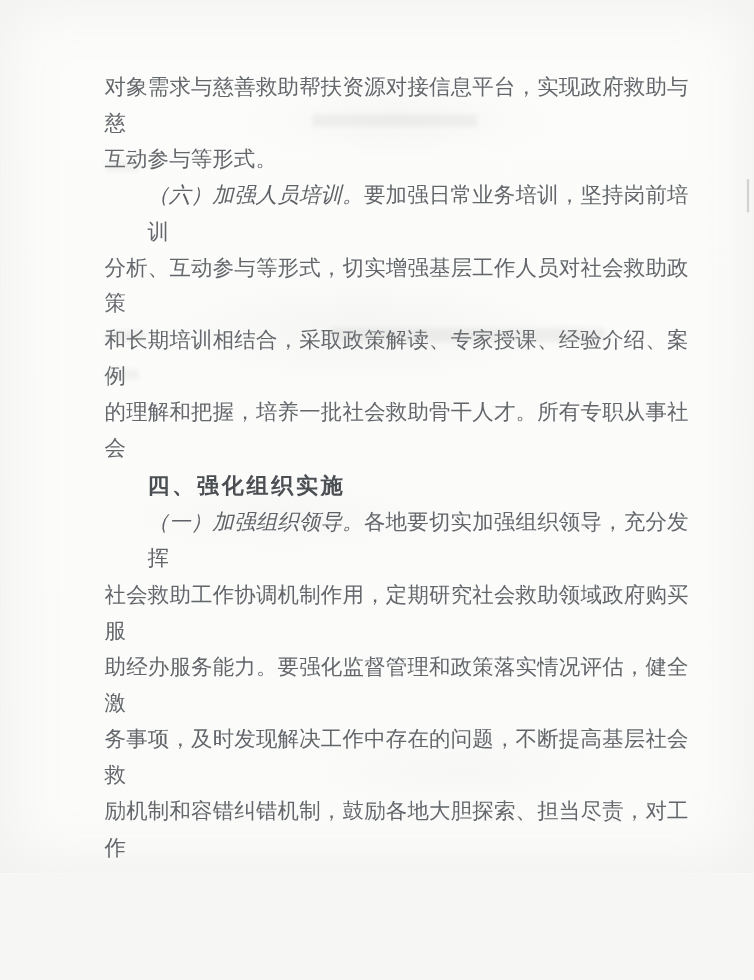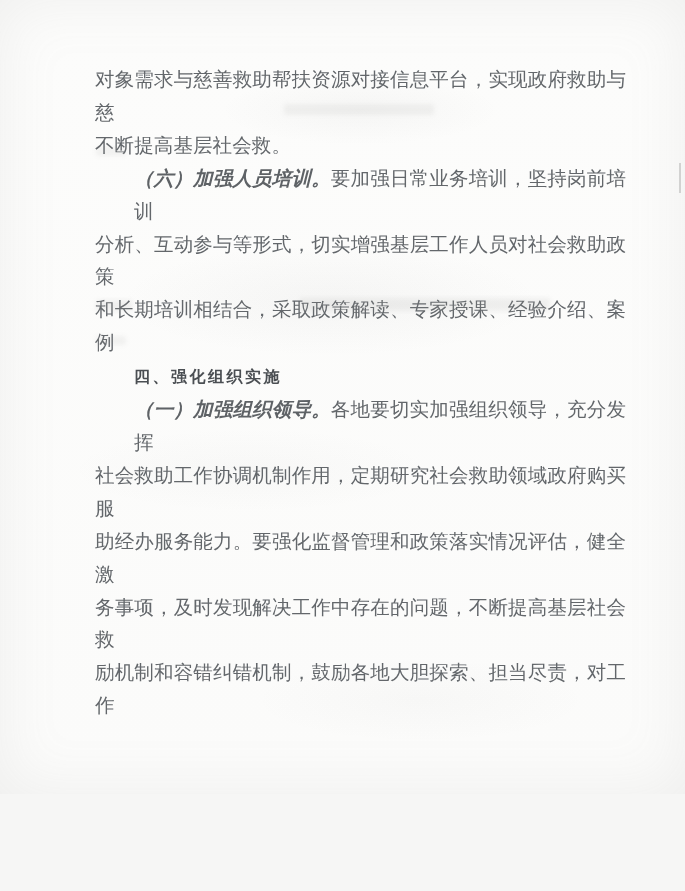--- a/index.html
+++ b/index.html
@@ -26,26 +26,26 @@
     left:95px; top:64px; width:531px;
     color:#63676b;
     font-size:19.5px;
     line-height:32.9px;
     letter-spacing:0.1px;
   }
   .line{white-space:normal;}
   .line.just{text-align:justify; text-align-last:justify; text-justify:inter-character;}
   .line.indent{padding-left:39px;}
   .seg-body{}
-  .seg-lead{font-style:italic; color:#5e6266;font-weight:bold;}
+  .seg-lead{font-style:italic; color:#5e6266;}
   .seg-heading{
     font-family:"Liberation Sans","DejaVu Sans",sans-serif;
     font-weight:bold;
     font-style:normal;
-    font-size:16px;
+    font-size:20px;
     color:#4b4f53;
     letter-spacing:2.5px;
   }
   .footer{
     position:absolute;
     left:95px; top:820px;
     font-size:17.5px;
     color:#75787b;
     letter-spacing:3px;
   }
@@ -60,24 +60,25 @@
   .a-hstreak{left:128px; top:811px; width:335px; height:3px; background:#aaaaa8; opacity:.18; filter:blur(1px);}
 </style>
 </head>
 <body>
 
 <div class="page">
 
   <div class="text-block">
     <div>
         <div class="line just"><span class="seg-body">对象需求与慈善救助帮扶资源对接信息平台，实现政府救助与慈</span></div>
-        <div class="line"><span class="seg-body">不断提高基层社会救。</span></div>
+        <div class="line"><span class="seg-body">互动参与等形式。</span></div>
         <div class="line indent just"><span class="seg-lead">（六）加强人员培训。</span><span class="seg-body">要加强日常业务培训，坚持岗前培训</span></div>
         <div class="line just"><span class="seg-body">分析、互动参与等形式，切实增强基层工作人员对社会救助政策</span></div>
         <div class="line just"><span class="seg-body">和长期培训相结合，采取政策解读、专家授课、经验介绍、案例</span></div>
+        <div class="line just"><span class="seg-body">的理解和把握，培养一批社会救助骨干人才。所有专职从事社会</span></div>
         <div class="line indent"><span class="seg-heading">四、强化组织实施</span></div>
         <div class="line indent just"><span class="seg-lead">（一）加强组织领导。</span><span class="seg-body">各地要切实加强组织领导，充分发挥</span></div>
         <div class="line just"><span class="seg-body">社会救助工作协调机制作用，定期研究社会救助领域政府购买服</span></div>
         <div class="line just"><span class="seg-body">助经办服务能力。要强化监督管理和政策落实情况评估，健全激</span></div>
         <div class="line just"><span class="seg-body">务事项，及时发现解决工作中存在的问题，不断提高基层社会救</span></div>
         <div class="line just"><span class="seg-body">励机制和容错纠错机制，鼓励各地大胆探索、担当尽责，对工作</span></div>
         <div class="line"></div>
       </div>
   </div>
 

